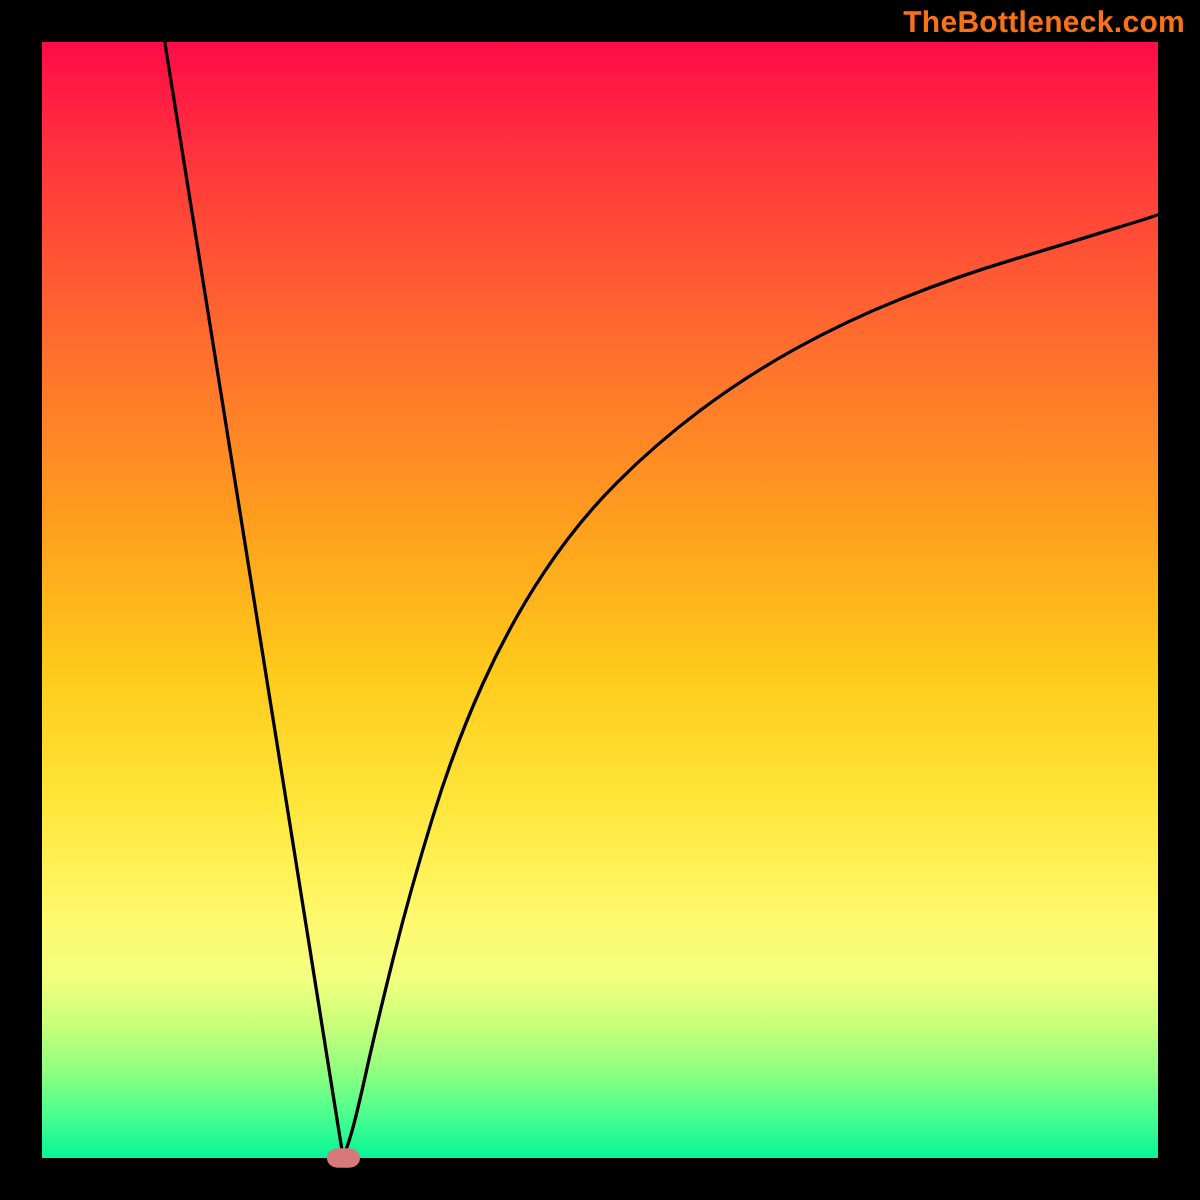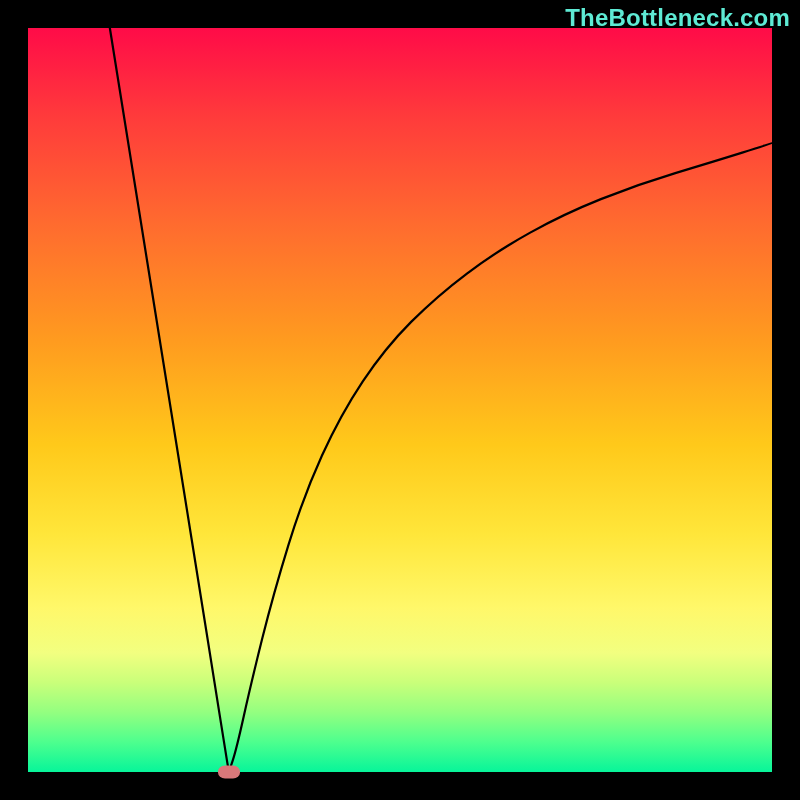--- a/index.html
+++ b/index.html
@@ -36,23 +36,23 @@
       #c9ff7a 88%,
       #93ff80 92%,
       #4dff8e 96%,
       #07f59a 100%);
   }
   .watermark {
     position: absolute;
     top: 4px;
     right: 10px;
     font-family: Arial, Helvetica, sans-serif;
-    font-size: 24px;
+    font-size: 20px;
     font-weight: 600;
-    color: #5eead4;
+    color: #f97316;
     letter-spacing: 0.2px;
     user-select: none;
   }
   .marker {
     position: absolute;
     width: 22px;
     height: 13px;
     border-radius: 7px / 6px;
     background: #d9787a;
     transform: translate(-50%, -50%);

